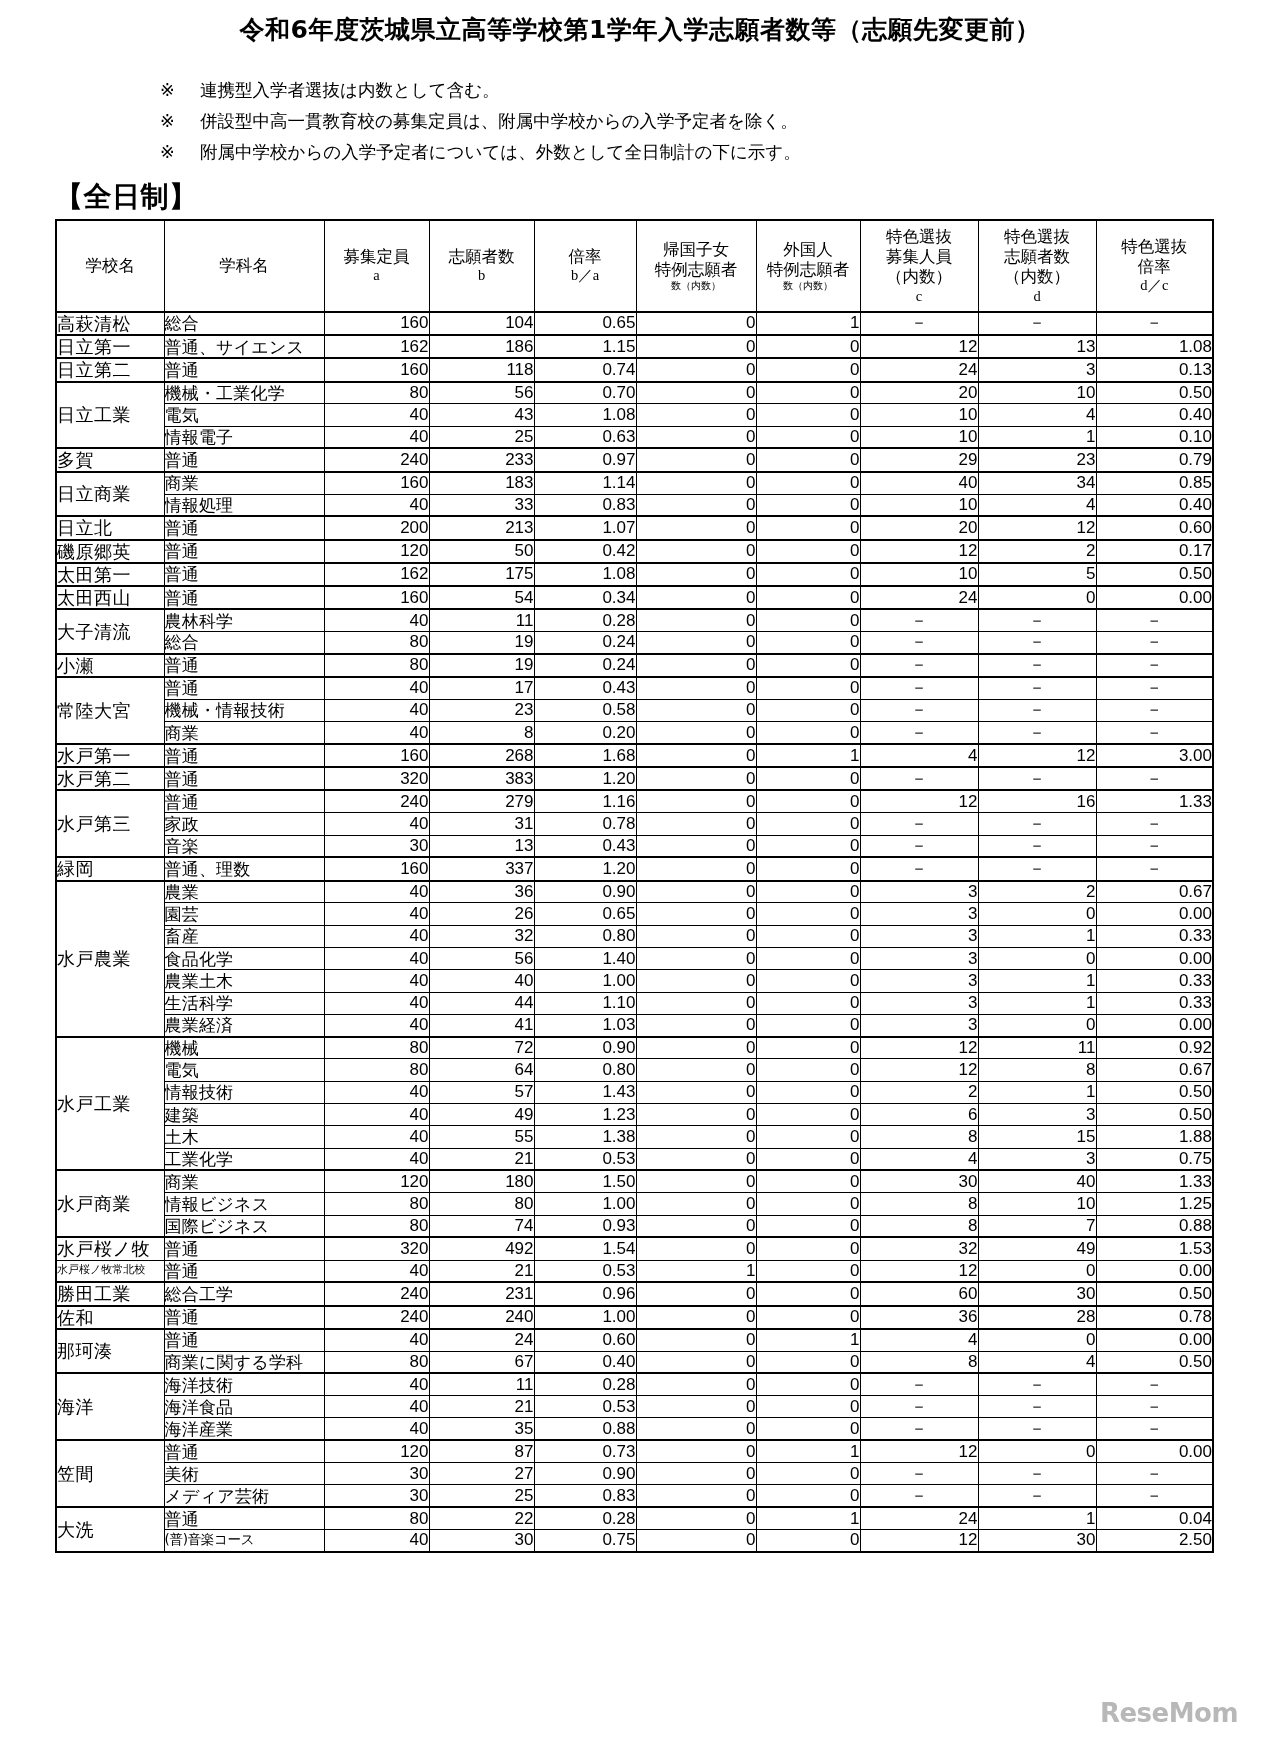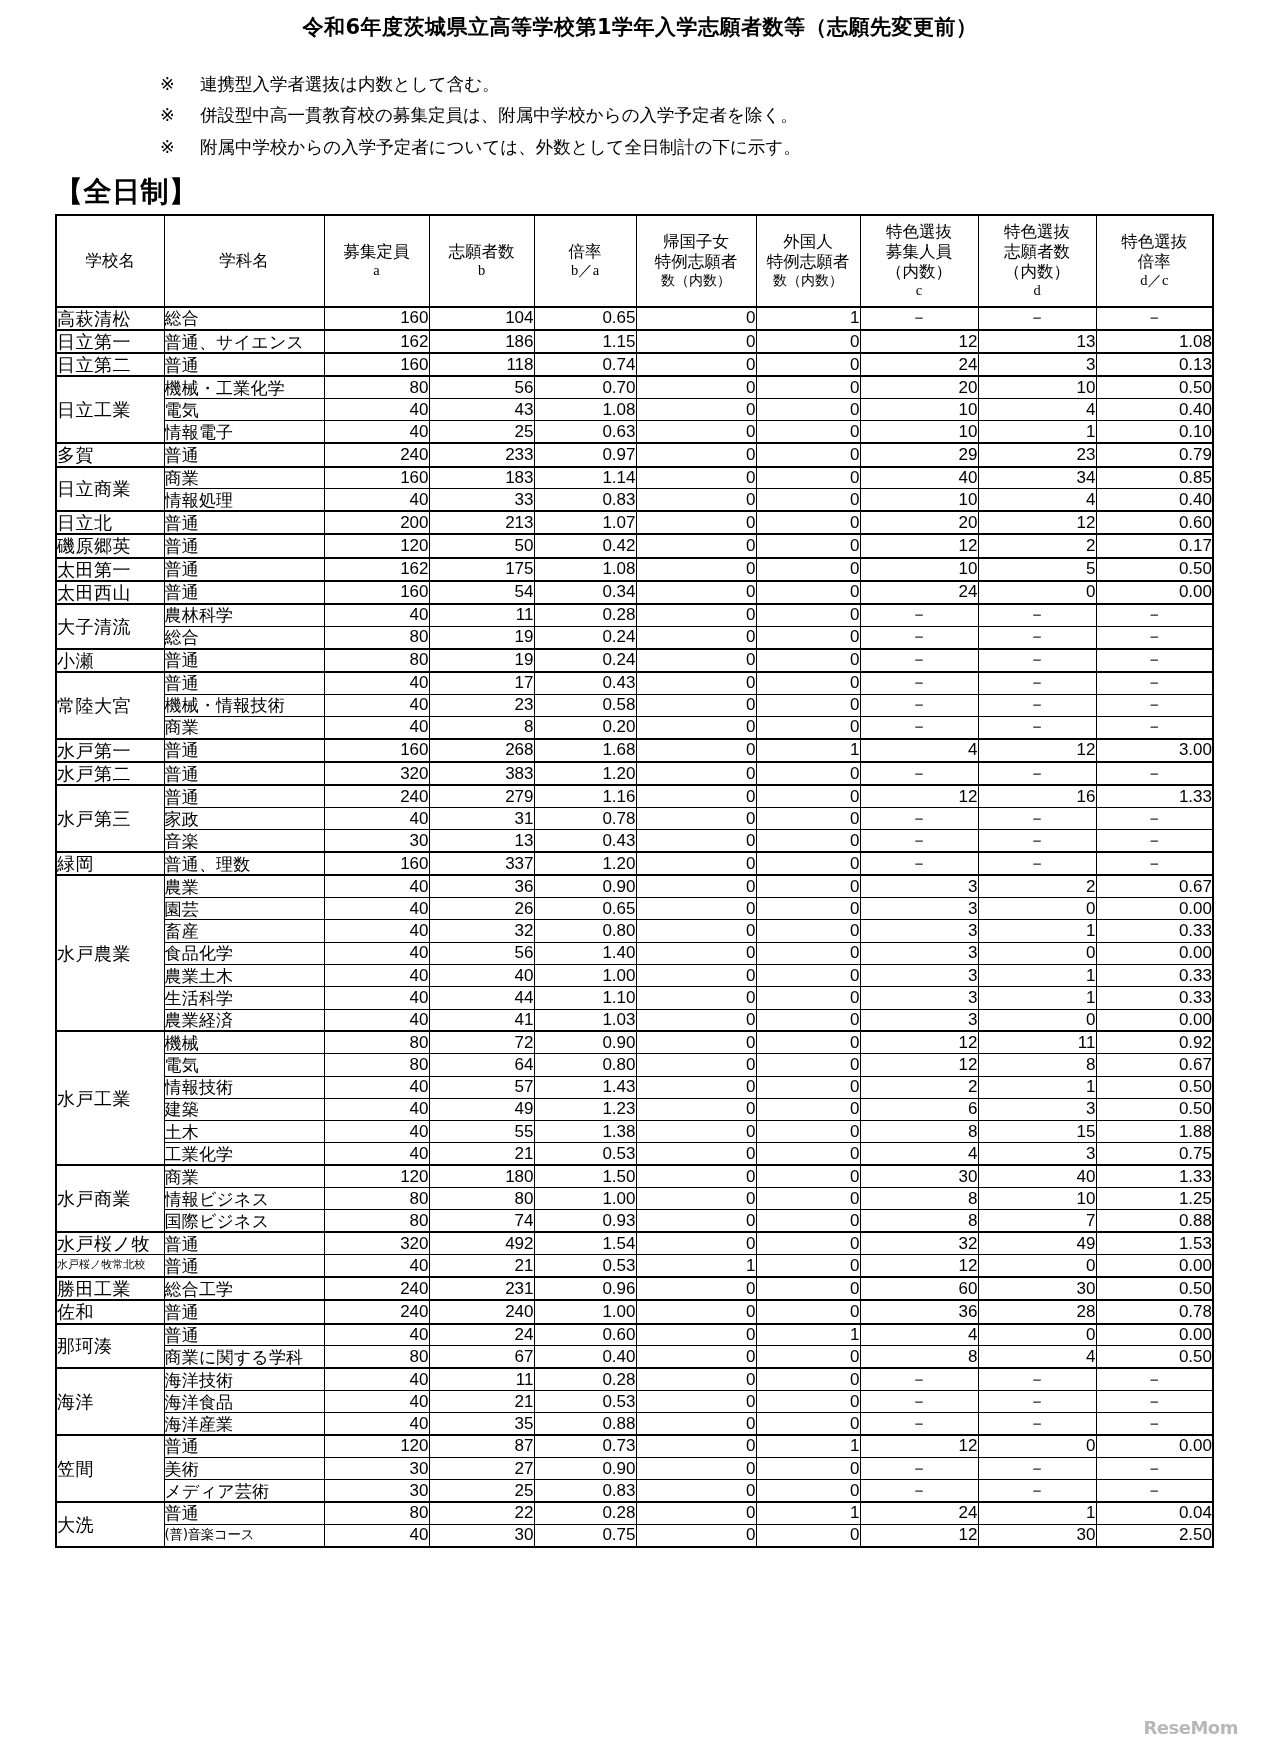--- a/index.html
+++ b/index.html
@@ -17,21 +17,21 @@
     overflow: hidden;
   }
   .page {
     position: relative;
     width: 1280px;
     height: 1750px;
     box-sizing: border-box;
   }
   .doc-title {
     text-align: center;
-    font-size: 21px;
+    font-size: 25px;
     font-weight: bold;
     letter-spacing: 0.5px;
     margin: 14px 0 0 0;
     padding: 0 40px;
     line-height: 1.3;
   }
   .notes {
     margin: 30px 0 0 0;
     padding-left: 160px;
   }
@@ -90,21 +90,21 @@
     font-size: 14.5px;
     font-family: "Liberation Serif", serif;
   }
   thead th .hl {
     display: block;
     font-size: 16.5px;
     line-height: 1.22;
   }
   thead th .hs {
     display: block;
-    font-size: 14px;
+    font-size: 10px;
     line-height: 1.22;
   }
   td.school {
     text-align: left;
     padding-left: 7px;
     font-size: 18px;
     letter-spacing: 0.5px;
     border-right: 2px solid #000;
     margin-top: 28px;
   }
@@ -134,22 +134,22 @@
     font-family: "Liberation Sans", sans-serif;
     font-size: 17px;
   }
   tbody tr { height: 22.3px; }
   tr.group-top > td { border-top: 2px solid #000; }
   td.bold-right { border-right: 2px solid #000; }
 
   .watermark {
     position: absolute;
     right: 42px;
-    bottom: 26px;
-    font-size: 18px;
+    bottom: 36px;
+    font-size: 26px;
     font-weight: bold;
     letter-spacing: -0.5px;
     color: #b8b8b8;
     font-family: "DejaVu Sans", sans-serif;
   }
 </style>
 </head>
 <body>
 
 <div class="page">

